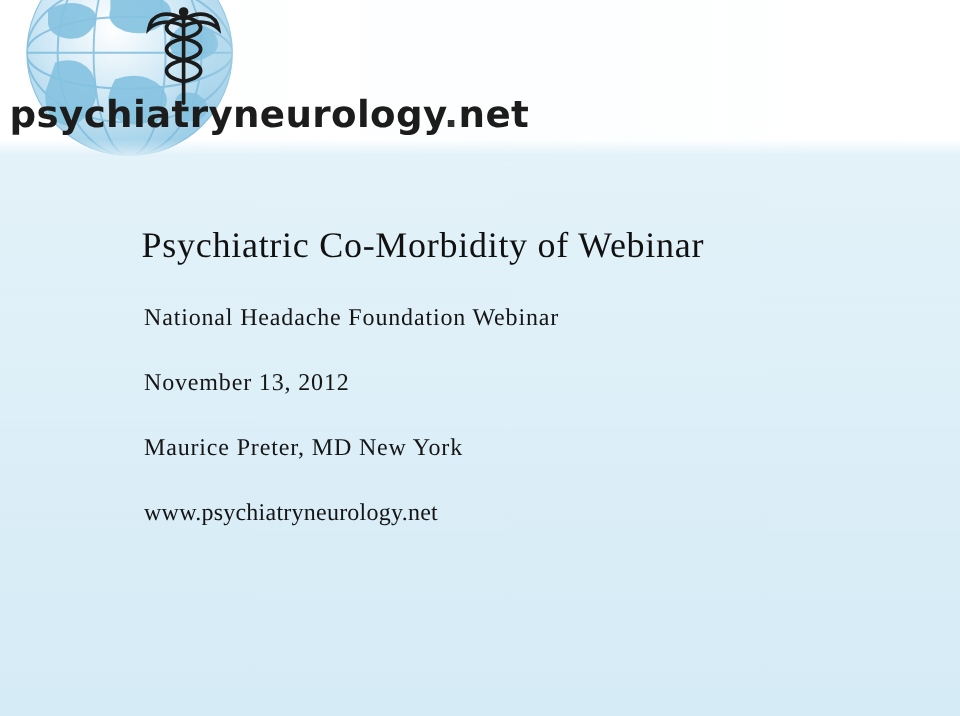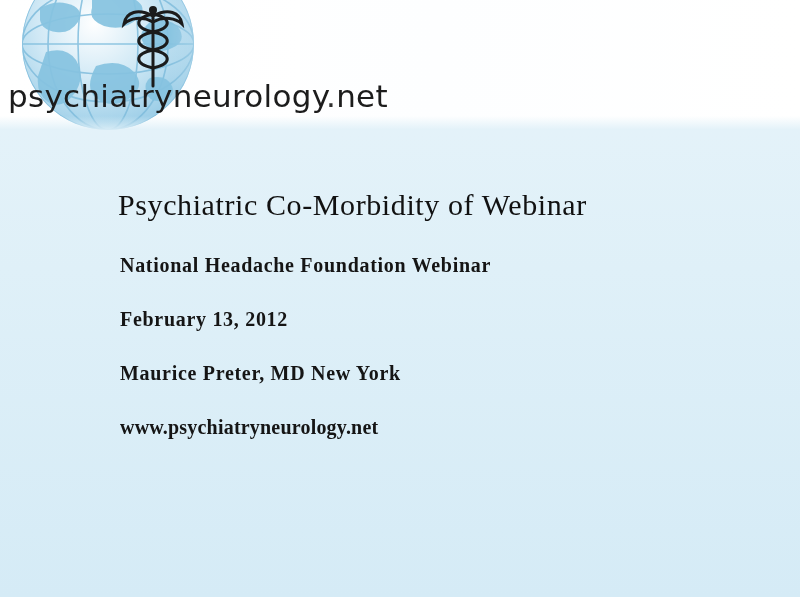--- a/index.html
+++ b/index.html
@@ -40,21 +40,21 @@
     top: -18px;
     width: 300px;
     height: 150px;
   }
   .logo-text {
     position: absolute;
     left: 8px;
     top: 78px;
     font-family: "DejaVu Sans", sans-serif;
     font-size: 31px;
-    font-weight: normal;
+    font-weight: bold;
     color: #1c1c1c;
     letter-spacing: 0.3px;
     white-space: nowrap;
   }
   .logo-text .dot {
     color: #2f2f2f;
   }
   .logo-text .net {
     color: #1c1c1c;
   }
@@ -83,21 +83,20 @@
     letter-spacing: 0.6px;
     white-space: nowrap;
   }
   .line {
     position: absolute;
     left: 120px;
     font-size: 20px;
     color: #151515;
     letter-spacing: 0.7px;
     white-space: nowrap;
-    font-weight: bold;
   }
   .line-1 { top: 124px; }
   .line-2 { top: 178px; }
   .line-3 { top: 232px; }
   .line-4 { top: 286px; letter-spacing: 0.2px; }
 </style>
 </head>
 <body>
 
 <div id="slide">
@@ -157,18 +156,18 @@
     <div class="logo-text">
       <span>psychiatryneurology</span><span class="dot">.</span><span class="net">net</span>
     </div>
 
     <div class="band-fade"></div>
   </div>
 
   <div class="body-area">
     <div class="title">Psychiatric Co-Morbidity of Webinar</div>
     <div class="line line-1">National Headache Foundation Webinar</div>
-    <div class="line line-2">February 13, 2012</div>
+    <div class="line line-2">November 13, 2012</div>
     <div class="line line-4">www.psychiatryneurology.net</div>
     <div class="line line-3">Maurice Preter, MD New York</div>
   </div>
 
 </div>
 
 </body></html>

